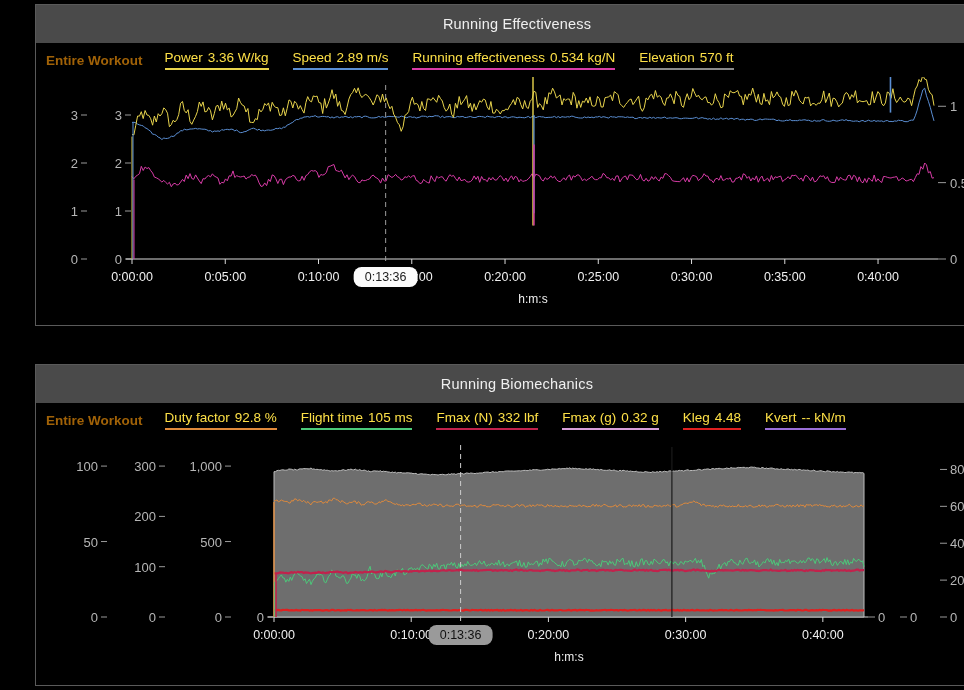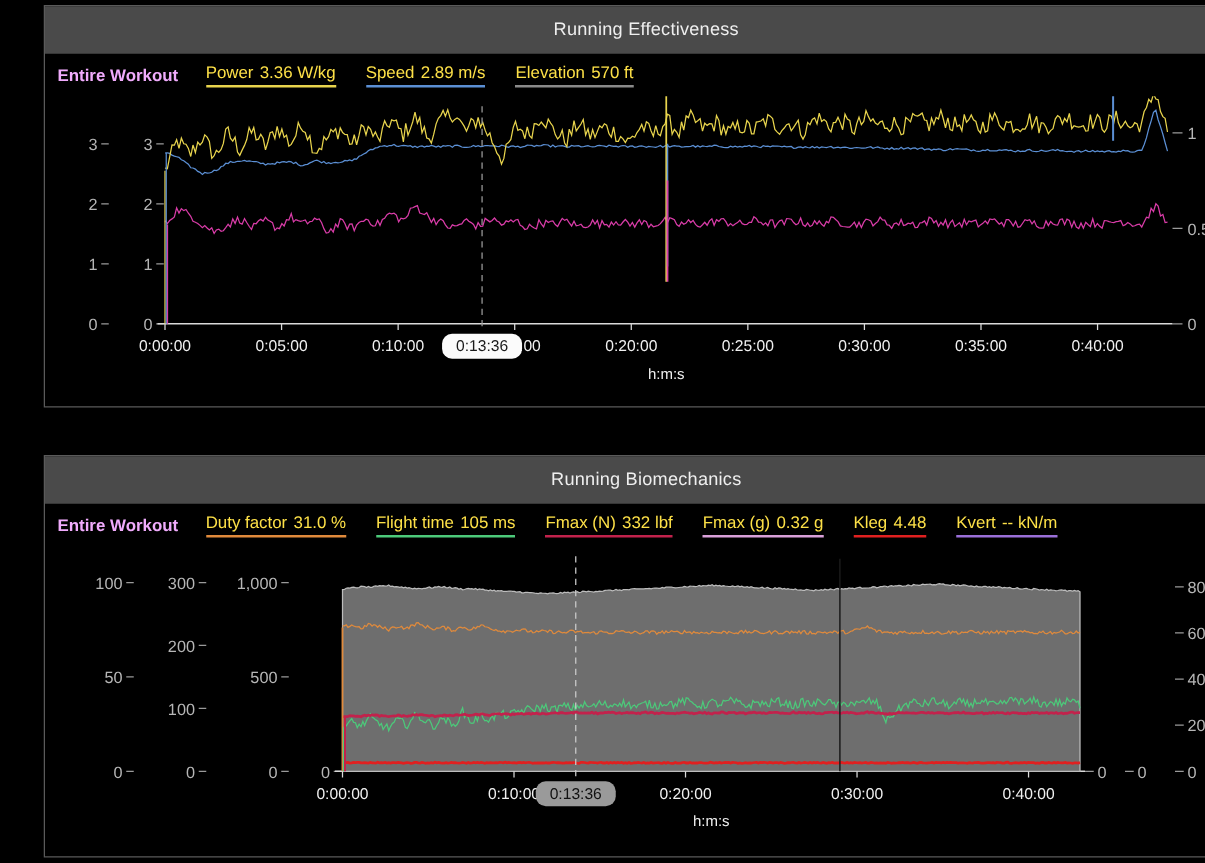--- a/index.html
+++ b/index.html
@@ -10,21 +10,21 @@
          border:1px solid #5a5a5a;box-sizing:border-box;margin-left:35px;}
   #panel-effectiveness{top:4px;height:322px;}
   #panel-biomechanics{top:364px;height:322px;}
 
   .panel-title{height:38px;background:#4a4a4a;display:flex;align-items:center;
                justify-content:center;font-size:14.5px;color:#efefef;
                letter-spacing:.2px;}
 
   .legend{height:34px;display:flex;align-items:center;padding-left:10px;
           box-sizing:border-box;}
-  .legend-entire{font-size:13.5px;font-weight:bold;color:#f0abfc;margin-right:22px;
+  .legend-entire{font-size:13.5px;font-weight:bold;color:#a16207;margin-right:22px;
                  white-space:nowrap;}
   .legend-item{font-size:13.5px;color:#fde047;white-space:nowrap;
                padding-bottom:3px;border-bottom:2px solid #888;margin-right:24px;}
   .legend-item .v{margin-left:5px;}
 
   .plot-wrap{position:relative;width:962px;}
   #plot1-wrap{height:248px;}
   #plot2-wrap{height:248px;}
 
   svg{display:block;}
@@ -48,20 +48,23 @@
 <div class="panel" id="panel-effectiveness">
   <div class="panel-title">Running Effectiveness</div>
 
   <div class="legend">
     <span class="legend-entire">Entire Workout</span>
     <span class="legend-item" style="border-bottom-color:#e8d44d">
       <span>Power</span><span class="v">3.36 W/kg</span>
     </span>
     <span class="legend-item" style="border-bottom-color:#5b8fd4">
       <span>Speed</span><span class="v">2.89 m/s</span>
+    </span>
+    <span class="legend-item" style="border-bottom-color:#d93ca8">
+      <span>Running effectiveness</span><span class="v">0.534 kg/N</span>
     </span>
     <span class="legend-item" style="border-bottom-color:#8a8a8a">
       <span>Elevation</span><span class="v">570 ft</span>
     </span>
   </div>
 
   <div class="plot-wrap" id="plot1-wrap">
     <svg id="svg1" width="962" height="248" viewBox="0 0 962 248">
         <text x="42" y="187" class="axlbl" text-anchor="end">0</text>
         <line x1="45" y1="182" x2="51" y2="182" stroke="#9a9a9a" stroke-width="1"></line>
@@ -121,21 +124,21 @@
       </svg>
   </div>
 </div>
 
 <div class="panel" id="panel-biomechanics">
   <div class="panel-title">Running Biomechanics</div>
 
   <div class="legend">
     <span class="legend-entire">Entire Workout</span>
     <span class="legend-item" style="border-bottom-color:#e08a3c">
-      <span>Duty factor</span><span class="v">31.0 %</span>
+      <span>Duty factor</span><span class="v">92.8 %</span>
     </span>
     <span class="legend-item" style="border-bottom-color:#4cc97a">
       <span>Flight time</span><span class="v">105 ms</span>
     </span>
     <span class="legend-item" style="border-bottom-color:#c2224c">
       <span>Fmax (N)</span><span class="v">332 lbf</span>
     </span>
     <span class="legend-item" style="border-bottom-color:#d9a0d9">
       <span>Fmax (g)</span><span class="v">0.32 g</span>
     </span>

